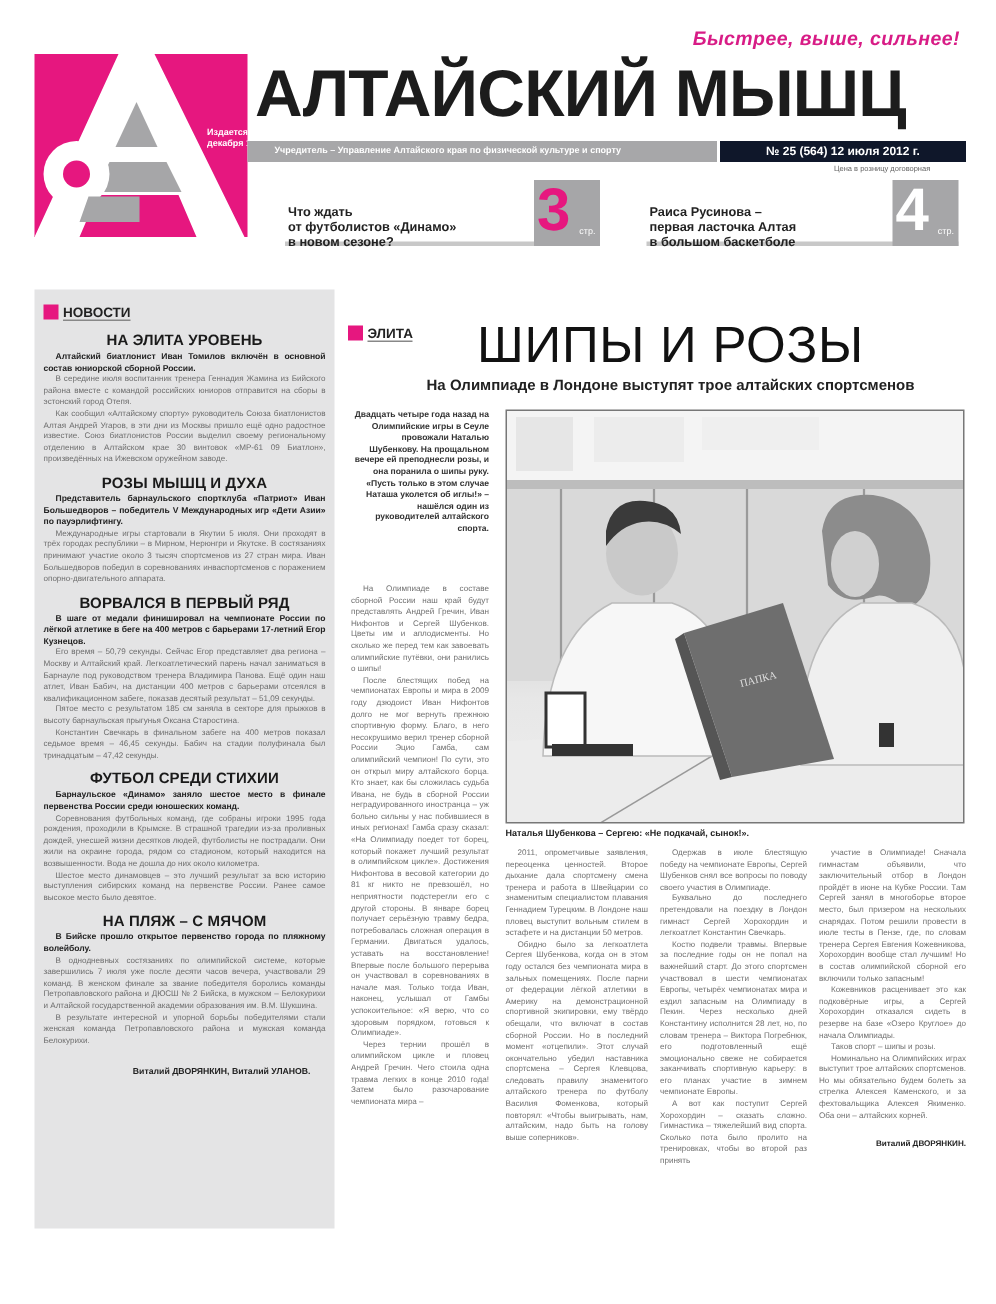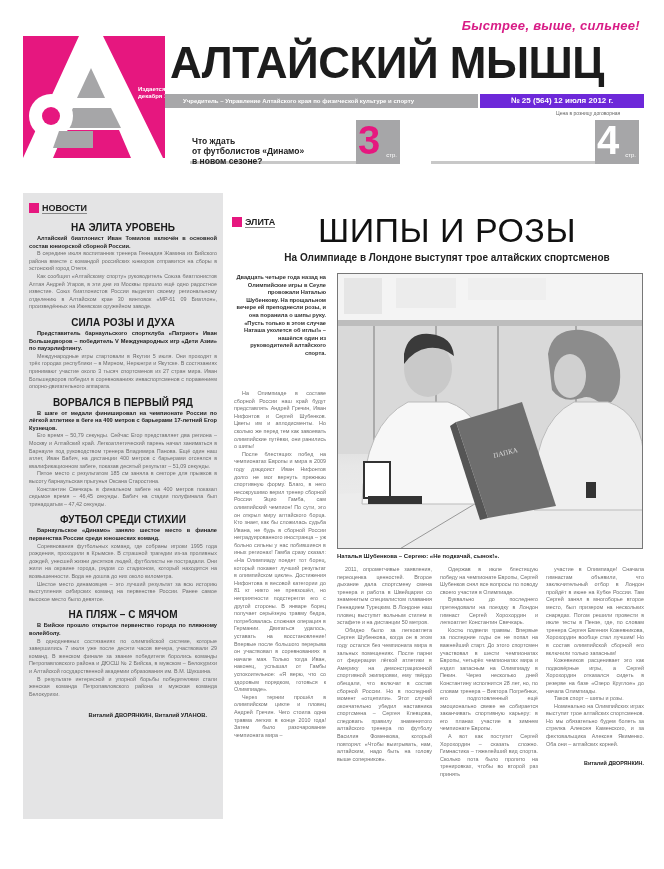--- a/index.html
+++ b/index.html
@@ -7,21 +7,21 @@
     body { position: relative; font-family: "Liberation Sans", sans-serif; color: #1a1a1a; }
 
     
     .logo-block { position: absolute; left: 23px; top: 36px; width: 142px; height: 122px; background: #e6177f; overflow: hidden; }
     .logo-svg { position: absolute; left: 0; top: 0; }
     .logo-since { position: absolute; left: 115px; top: 50px; width: 46px; font-size: 6px; line-height: 7px; color: #ffffff; font-weight: bold; }
 
     .slogan { position: absolute; right: 24px; top: 18px; font-size: 13px; font-style: italic; font-weight: bold; color: #d81c86; letter-spacing: 0.3px; }
     .title { position: absolute; left: 170px; top: 38px; font-size: 44px; font-weight: bold; color: #1c1c1c; letter-spacing: -0.5px; line-height: 50px; white-space: nowrap; }
     .founder-bar { position: absolute; left: 165px; top: 94px; width: 313px; height: 14px; background: #a7a7a9; color: #ffffff; font-size: 6px; font-weight: bold; line-height: 14px; padding-left: 18px; white-space: nowrap; overflow: hidden; }
-    .issue-bar { position: absolute; left: 480px; top: 94px; width: 164px; height: 14px; background: #6d28d9; color: #ffffff; font-size: 8px; font-weight: bold; line-height: 14px; text-align: center; white-space: nowrap; }
+    .issue-bar { position: absolute; left: 480px; top: 94px; width: 164px; height: 14px; background: #0f172a; color: #ffffff; font-size: 8px; font-weight: bold; line-height: 14px; text-align: center; white-space: nowrap; }
     .price { position: absolute; left: 556px; top: 110px; font-size: 5px; color: #666; white-space: nowrap; }
 
     
     .teaser { position: absolute; top: 128px; height: 36px; border-bottom: 3px solid #c8c8c8; }
     .teaser-1 { left: 190px; width: 210px; text-decoration: underline; }
     .teaser-2 { left: 431px; width: 208px; }
     .teaser-text { position: absolute; left: 2px; top: 8px; font-size: 8.5px; font-weight: bold; line-height: 10px; color: #222; }
     .teaser-page { position: absolute; right: 0; top: -8px; width: 44px; height: 44px; background: #a6a6a8; }
     .teaser-num { position: absolute; left: 2px; top: -2px; font-size: 40px; font-weight: bold; color: #e6177f; line-height: 44px; }
     .teaser-num.white { color: #ffffff; }
@@ -83,41 +83,46 @@
     <div>Что ждать</div>
     <div>от футболистов «Динамо»</div>
     <div>в новом сезоне?</div>
   </div>
   <div class="teaser-page">
     <span class="teaser-num">3</span>
     <span class="teaser-str">стр.</span>
   </div>
 </div>
 <div class="teaser teaser-2">
+  <div class="teaser-text">
+    <div>Раиса Русинова –</div>
+    <div>первая ласточка Алтая</div>
+    <div>в большом баскетболе</div>
+  </div>
   <div class="teaser-page">
     <span class="teaser-num white">4</span>
     <span class="teaser-str">стр.</span>
   </div>
 </div>
 
 <div class="news">
   <div class="section-tag">
     <span class="sq"></span>
     <span class="lbl">НОВОСТИ</span>
   </div>
 
   <div>
     <h3>НА ЭЛИТА УРОВЕНЬ</h3>
     <div class="lead">Алтайский биатлонист Иван Томилов включён в основной состав юниорской сборной России.</div>
     <p>В середине июля воспитанник тренера Геннадия Жамина из Бийского района вместе с командой российских юниоров отправится на сборы в эстонский город Отепя.</p>
     <p>Как сообщил «Алтайскому спорту» руководитель Союза биатлонистов Алтая Андрей Угаров, в эти дни из Москвы пришло ещё одно радостное известие. Союз биатлонистов России выделил своему региональному отделению в Алтайском крае 30 винтовок «МР-61 09 Биатлон», произведённых на Ижевском оружейном заводе.</p>
   </div>
 
   <div>
-    <h3>СИЛА РОЗЫ И ДУХА</h3>
+    <h3>РОЗЫ МЫШЦ И ДУХА</h3>
     <div class="lead">Представитель барнаульского спортклуба «Патриот» Иван Большедворов – победитель V Международных игр «Дети Азии» по пауэрлифтингу.</div>
     <p>Международные игры стартовали в Якутии 5 июля. Они проходят в трёх городах республики – в Мирном, Нерюнгри и Якутске. В состязаниях принимают участие около 3 тысяч спортсменов из 27 стран мира. Иван Большедворов победил в соревнованиях инваспортсменов с поражением опорно-двигательного аппарата.</p>
   </div>
 
   <div>
     <h3>ВОРВАЛСЯ В ПЕРВЫЙ РЯД</h3>
     <div class="lead">В шаге от медали финишировал на чемпионате России по лёгкой атлетике в беге на 400 метров с барьерами 17-летний Егор Кузнецов.</div>
     <p>Его время – 50,79 секунды. Сейчас Егор представляет два региона – Москву и Алтайский край. Легкоатлетический парень начал заниматься в Барнауле под руководством тренера Владимира Панова. Ещё один наш атлет, Иван Бабич, на дистанции 400 метров с барьерами отсеялся в квалификационном забеге, показав десятый результат – 51,09 секунды.</p>
     <p>Пятое место с результатом 185 см заняла в секторе для прыжков в высоту барнаульская прыгунья Оксана Старостина.</p>
     <p>Константин Свечкарь в финальном забеге на 400 метров показал седьмое время – 46,45 секунды. Бабич на стадии полуфинала был тринадцатым – 47,42 секунды.</p>

